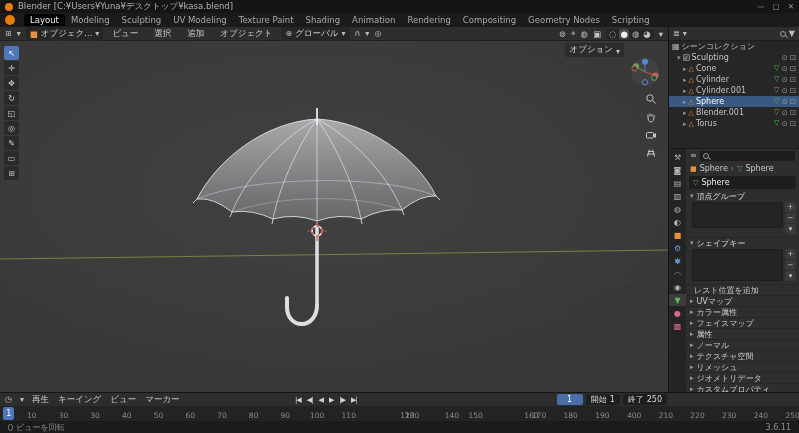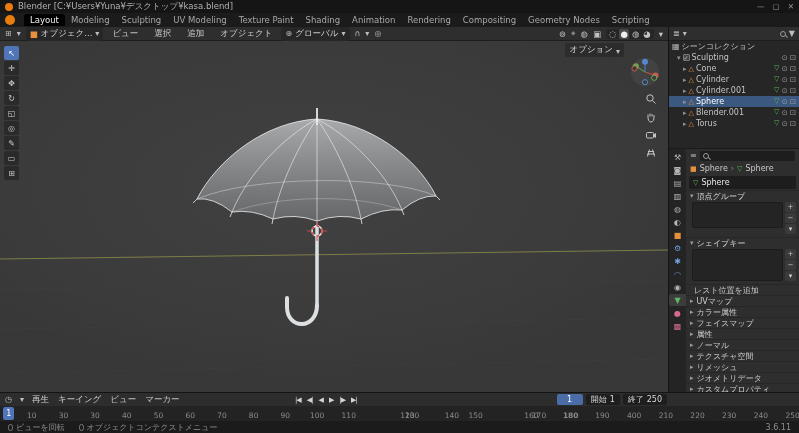--- a/index.html
+++ b/index.html
@@ -530,40 +530,36 @@
         <span class="tick" style="left: 31.746%;">80</span>
         <span class="tick" style="left: 35.7143%;">90</span>
         <span class="tick" style="left: 39.6825%;">100</span>
         <span class="tick" style="left: 43.6508%;">110</span>
         <span class="tick" style="left: 47.619%; margin-left: 27px;">120</span>
         <span class="tick" style="left: 51.5873%;">130</span>
         <span class="tick" style="left: 55.5556%; margin-left: 8px;">140</span>
         <span class="tick" style="left: 59.5238%;">150</span>
         <span class="tick" style="left: 63.4921%; margin-left: 24px;">160</span>
         <span class="tick" style="left: 67.4603%;">170</span>
-        <span class="tick" style="left: 71.4286%; font-weight: bold;">180</span>
+        <span class="tick" style="left: 71.4286%;">180</span>
         <span class="tick" style="left: 75.3968%;">190</span>
         <span class="tick" style="left: 79.3651%;">400</span>
         <span class="tick" style="left: 83.3333%;">210</span>
         <span class="tick" style="left: 87.3016%;">220</span>
         <span class="tick" style="left: 91.2698%;">230</span>
         <span class="tick" style="left: 95.2381%;">240</span>
         <span class="tick" style="left: 99.2063%;">250</span>
       </div>
   </div>
 
   <div class="statusbar">
     <span class="rflex" style="gap:14px">
 
         <span class="hint">
           <span class="mouse-icn"></span>
           <span>ビューを回転</span>
         </span>
 
-        <span class="hint">
-          <span class="mouse-icn"></span>
-          <span>オブジェクトコンテクストメニュー</span>
-        </span>
       </span>
     <span class="version">3.6.11</span>
   </div>
 
 </div>
 
 </body></html>

